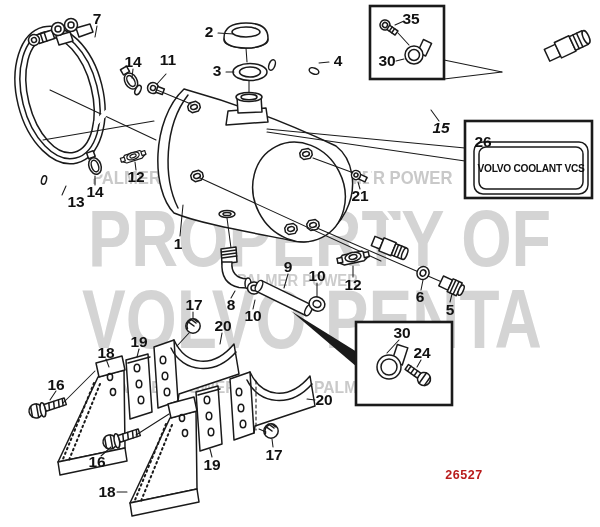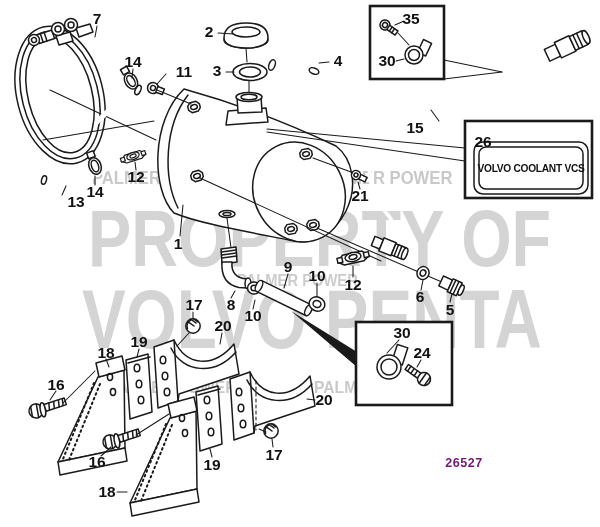--- a/index.html
+++ b/index.html
@@ -6,22 +6,22 @@
   #stage{position:relative;width:600px;height:527px;background:#ffffff;overflow:hidden;
          font-family:"Liberation Sans", sans-serif;}
   .wm{position:absolute;font-weight:bold;white-space:nowrap;line-height:1;
       transform-origin:left top;user-select:none;}
   .callout{position:absolute;transform:translate(-50%,-50%);font-weight:bold;
            font-size:15.5px;color:#111;white-space:nowrap;}
   #art{position:absolute;left:0;top:0;}
   .coolant-label{position:absolute;left:479px;top:147px;width:104px;height:42px;
       display:flex;align-items:center;justify-content:center;font-weight:bold;
       font-size:10.5px;letter-spacing:-0.3px;color:#111;transform:scaleX(.97);white-space:nowrap;}
-  .dwg-no{position:absolute;left:438px;top:456px;width:52px;text-align:center;
-      font-weight:bold;font-size:12.5px;color:#701a75;letter-spacing:.5px;}
+  .dwg-no{position:absolute;left:438px;top:468px;width:52px;text-align:center;
+      font-weight:bold;font-size:12.5px;color:#b91c1c;letter-spacing:.5px;}
   svg{display:block;}
   svg *{vector-effect:none;}
   .ln{stroke:#1a1a1a;stroke-width:1.5;fill:none;stroke-linecap:round;stroke-linejoin:round;}
   .w{fill:#ffffff;}
   .ld{stroke:#1a1a1a;stroke-width:1.05;fill:none;stroke-linecap:round;}
   .box{fill:#ffffff;stroke:#1a1a1a;stroke-width:2.6;}
   .dots{stroke-dasharray:1.6,3.4;stroke-width:2;}
   .dsh{stroke-dasharray:3,3;}
 </style>
 </head>
@@ -358,27 +358,27 @@
       <div class="callout" style="left: 209px; top: 32px;">2</div>
       <div class="callout" style="left: 217px; top: 71px;">3</div>
       <div class="callout" style="left: 338px; top: 61px;">4</div>
       <div class="callout" style="left: 450px; top: 310px;">5</div>
       <div class="callout" style="left: 420px; top: 297px;">6</div>
       <div class="callout" style="left: 97px; top: 19px;">7</div>
       <div class="callout" style="left: 231px; top: 305px;">8</div>
       <div class="callout" style="left: 288px; top: 267px;">9</div>
       <div class="callout" style="left: 253px; top: 316px;">10</div>
       <div class="callout" style="left: 317px; top: 276px;">10</div>
-      <div class="callout" style="left: 168px; top: 72px; margin-left: 16px;">11</div>
+      <div class="callout" style="left: 168px; top: 60px;">11</div>
       <div class="callout" style="left: 136px; top: 177px;">12</div>
       <div class="callout" style="left: 353px; top: 285px;">12</div>
       <div class="callout" style="left: 60px; top: 202px; margin-left: 16px;">13</div>
       <div class="callout" style="left: 133px; top: 62px;">14</div>
       <div class="callout" style="left: 95px; top: 192px;">14</div>
-      <div class="callout" style="left: 415px; top: 128px;">15</div>
+      <div class="callout" style="left: 441px; top: 128px; font-style: italic;">15</div>
       <div class="callout" style="left: 56px; top: 385px;">16</div>
       <div class="callout" style="left: 97px; top: 462px;">16</div>
       <div class="callout" style="left: 194px; top: 305px;">17</div>
       <div class="callout" style="left: 274px; top: 455px;">17</div>
       <div class="callout" style="left: 106px; top: 353px;">18</div>
       <div class="callout" style="left: 107px; top: 492px;">18</div>
       <div class="callout" style="left: 139px; top: 342px;">19</div>
       <div class="callout" style="left: 212px; top: 465px;">19</div>
       <div class="callout" style="left: 223px; top: 326px;">20</div>
       <div class="callout" style="left: 324px; top: 400px;">20</div>

